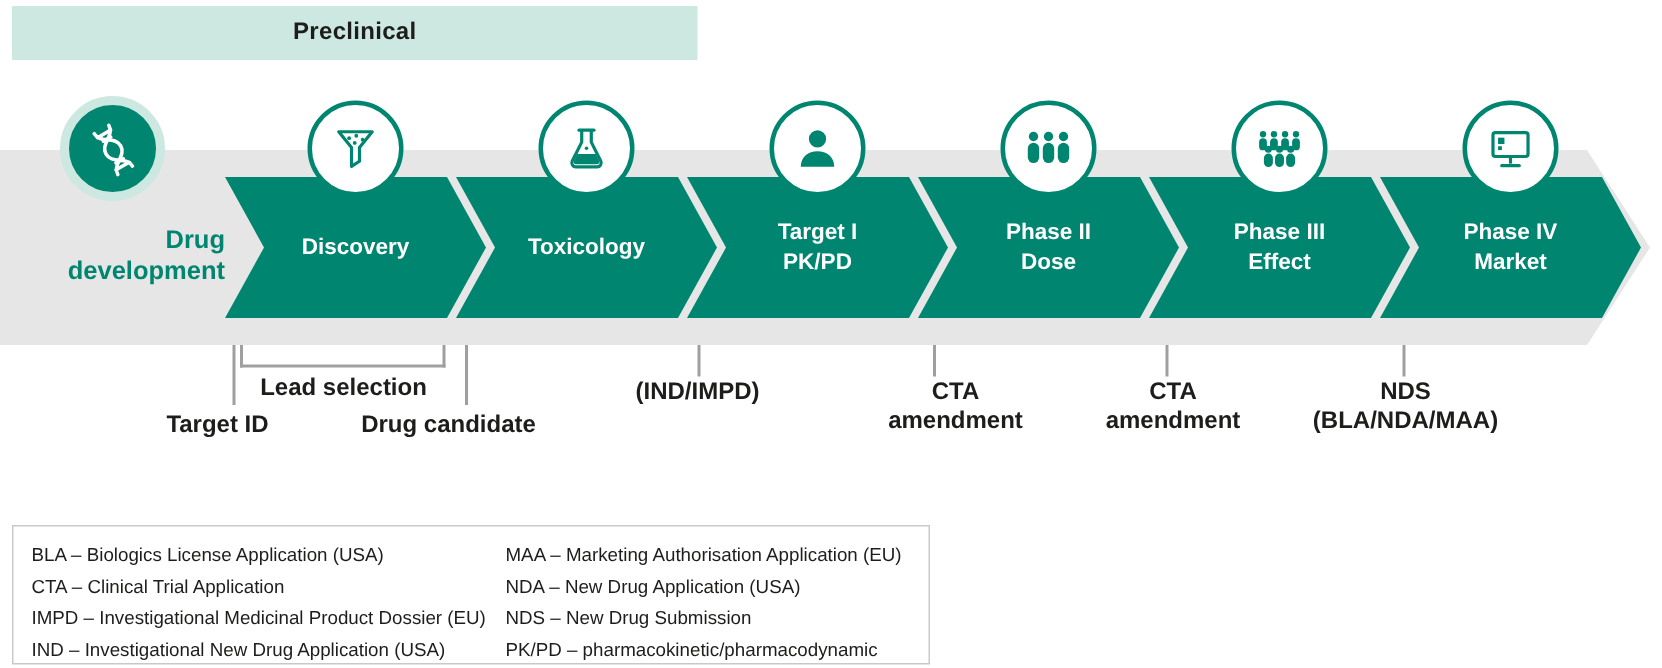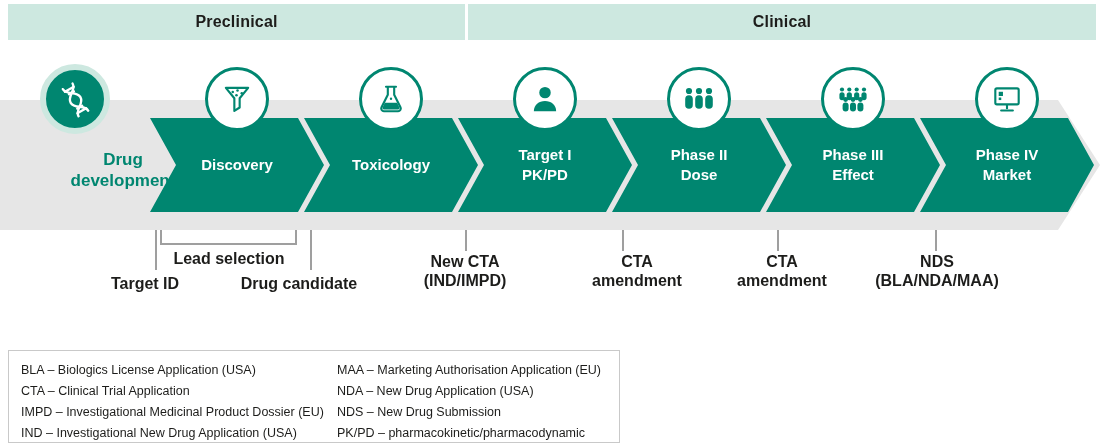--- a/index.html
+++ b/index.html
@@ -17,22 +17,22 @@
   .band{position:absolute;top:4px;height:36px;background:var(--mint);
         display:flex;align-items:center;justify-content:center;
         font-weight:bold;font-size:16px;letter-spacing:.2px;}
   .band.pre{left:8px;width:457px;}
   .band.cli{left:468px;width:628px;}
 
   
   .track{position:absolute;left:0;top:100px;width:1100px;height:130px;background:var(--gray);
          clip-path:polygon(0 0,calc(100% - 42px) 0,100% 50%,calc(100% - 42px) 100%,0 100%);}
 
-  .start-label{position:absolute;left:0;top:149px;width:150px;text-align:center;
-               font-weight:bold;font-size:17px;line-height:21px;color:var(--green);padding-left:48px;}
+  .start-label{position:absolute;left:0;top:149px;width:150px;text-align:right;
+               font-weight:bold;font-size:17px;line-height:21px;color:var(--green);}
 
   
   .arrow{position:absolute;top:118px;height:94px;width:174px;background:var(--green);
          clip-path:polygon(0 0,calc(100% - 26px) 0,100% 50%,calc(100% - 26px) 100%,0 100%,26px 50%);
          display:flex;flex-direction:column;align-items:center;justify-content:center;
          color:#fff;font-weight:bold;font-size:15px;line-height:20px;text-align:center;}
   .arrow.a0{left:150px;} .arrow.a1{left:304px;} .arrow.a2{left:458px;}
   .arrow.a3{left:612px;} .arrow.a4{left:766px;} .arrow.a5{left:920px;}
 
   
@@ -72,23 +72,20 @@
   .legend-col{white-space:nowrap;}
   .legend-col.left{width:316px;}
 </style>
 </head>
 <body>
 
 <div class="canvas">
 
   <div class="band pre">
     <span>Preclinical</span>
-  </div>
-  <div class="band cli">
-    <span>Clinical</span>
   </div>
 
   <div class="track"></div>
 
   <div class="dna-badge">
     <svg viewBox="0 0 32 32" width="36" height="36" aria-hidden="true">
       <g stroke="#fff" stroke-width="2.1" fill="none" stroke-linecap="round">
         <path d="M11 3c0 7 10 7 10 14 0 7-10 7-10 14"></path>
         <path d="M21 3c0 7-10 7-10 14 0 7 10 7 10 14"></path>
         <line x1="11.5" y1="6" x2="20.5" y2="6"></line>
@@ -200,21 +197,20 @@
   <div class="m-label m-target">
     <div>Target ID</div>
   </div>
   <div class="m-label m-lead">
     <div>Lead selection</div>
   </div>
   <div class="m-label m-candidate">
     <div>Drug candidate</div>
   </div>
   <div class="m-label m-newcta">
-    <div>New CTA</div>
     <div>(IND/IMPD)</div>
   </div>
   <div class="m-label m-cta1">
     <div>CTA</div>
     <div>amendment</div>
   </div>
   <div class="m-label m-cta2">
     <div>CTA</div>
     <div>amendment</div>
   </div>

